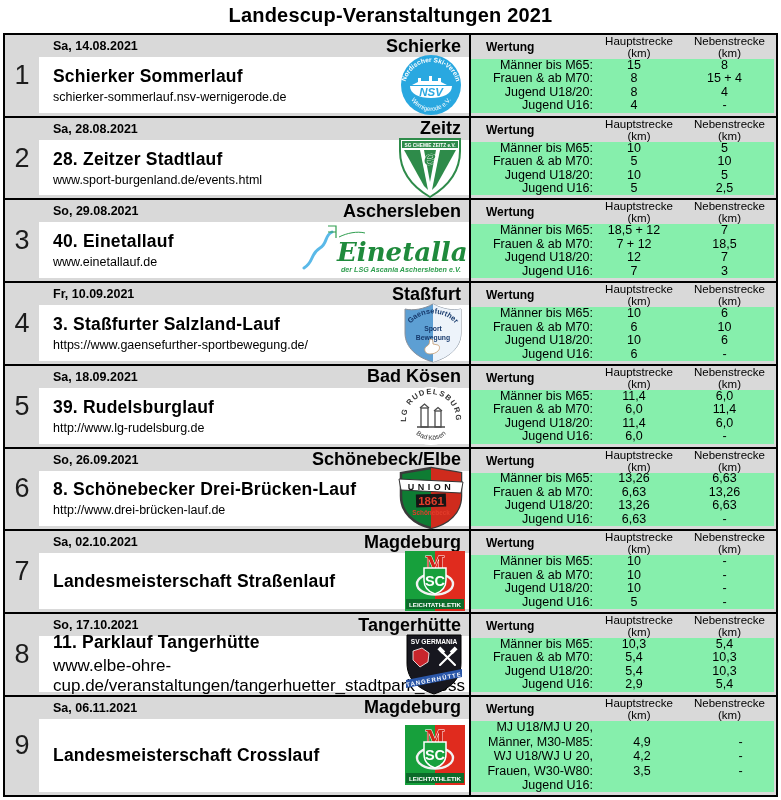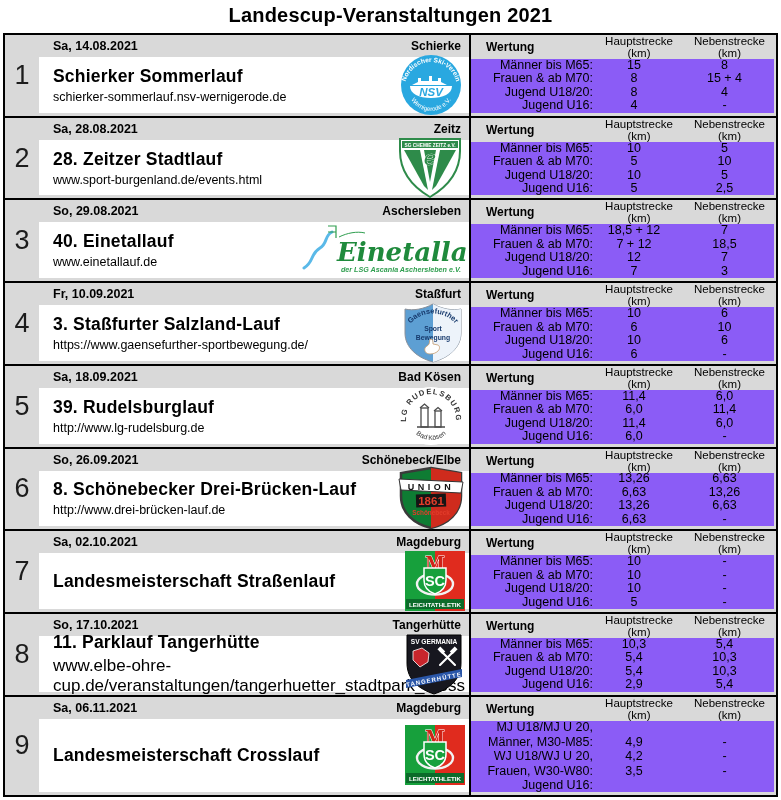--- a/index.html
+++ b/index.html
@@ -39,21 +39,21 @@
     font-size: 27px; color: #1c1c1c;
   }
   .main { display: flex; flex-direction: column; min-height: 0; }
   .hdr {
     flex: 0 0 22px; height: 22px;
     display: flex; align-items: center; justify-content: space-between;
     padding: 0 8px 0 14px;
     font-weight: bold;
   }
   .date { font-size: 12.5px; }
-  .city { font-size: 12px; }
+  .city { font-size: 18px; }
   .content {
     flex: 1; min-height: 0;
     background: #fff;
     margin-bottom: 3px;
     position: relative;
     display: flex; flex-direction: column; justify-content: center;
     padding-left: 14px;
   }
   .name { font-size: 17.5px; font-weight: bold; letter-spacing: 0.2px; }
   .url  { font-size: 12.5px; margin-top: 3px; }
@@ -69,30 +69,30 @@
   .whdr {
     flex: 0 0 22px; height: 24px;
     display: grid; grid-template-columns: 122px 82px 99px;
     align-items: center;
     font-size: 11.5px;
   }
   .whdr .h1 { font-weight: bold; font-size: 12px; padding-left: 15px; }
   .whdr .h2, .whdr .h3 { text-align: center; margin-left: 10px; }
   .wbody {
     flex: 1; min-height: 0;
-    background: #8b5cf6;
+    background: #86efac;
     margin-bottom: 3px;
     display: flex; flex-direction: column; justify-content: center;
     padding: 14px 0;
   }
   .wrow {
     display: grid; grid-template-columns: 122px 82px 99px;
     font-size: 12.5px; line-height: 13.5px;
   }
-  .card.last .wrow { line-height: 14.5px; }
+  .card.last .wrow { line-height: 14.5px; gap: 8px; }
   .wrow .cat { text-align: right; }
   .wrow .haupt, .wrow .neben { text-align: center; }
 </style>
 </head>
 <body>
 
 <h1 class="title">Landescup-Veranstaltungen 2021</h1>
 <div class="board" id="board">
   <div class="card card1">
     <div class="numcol">1</div>

